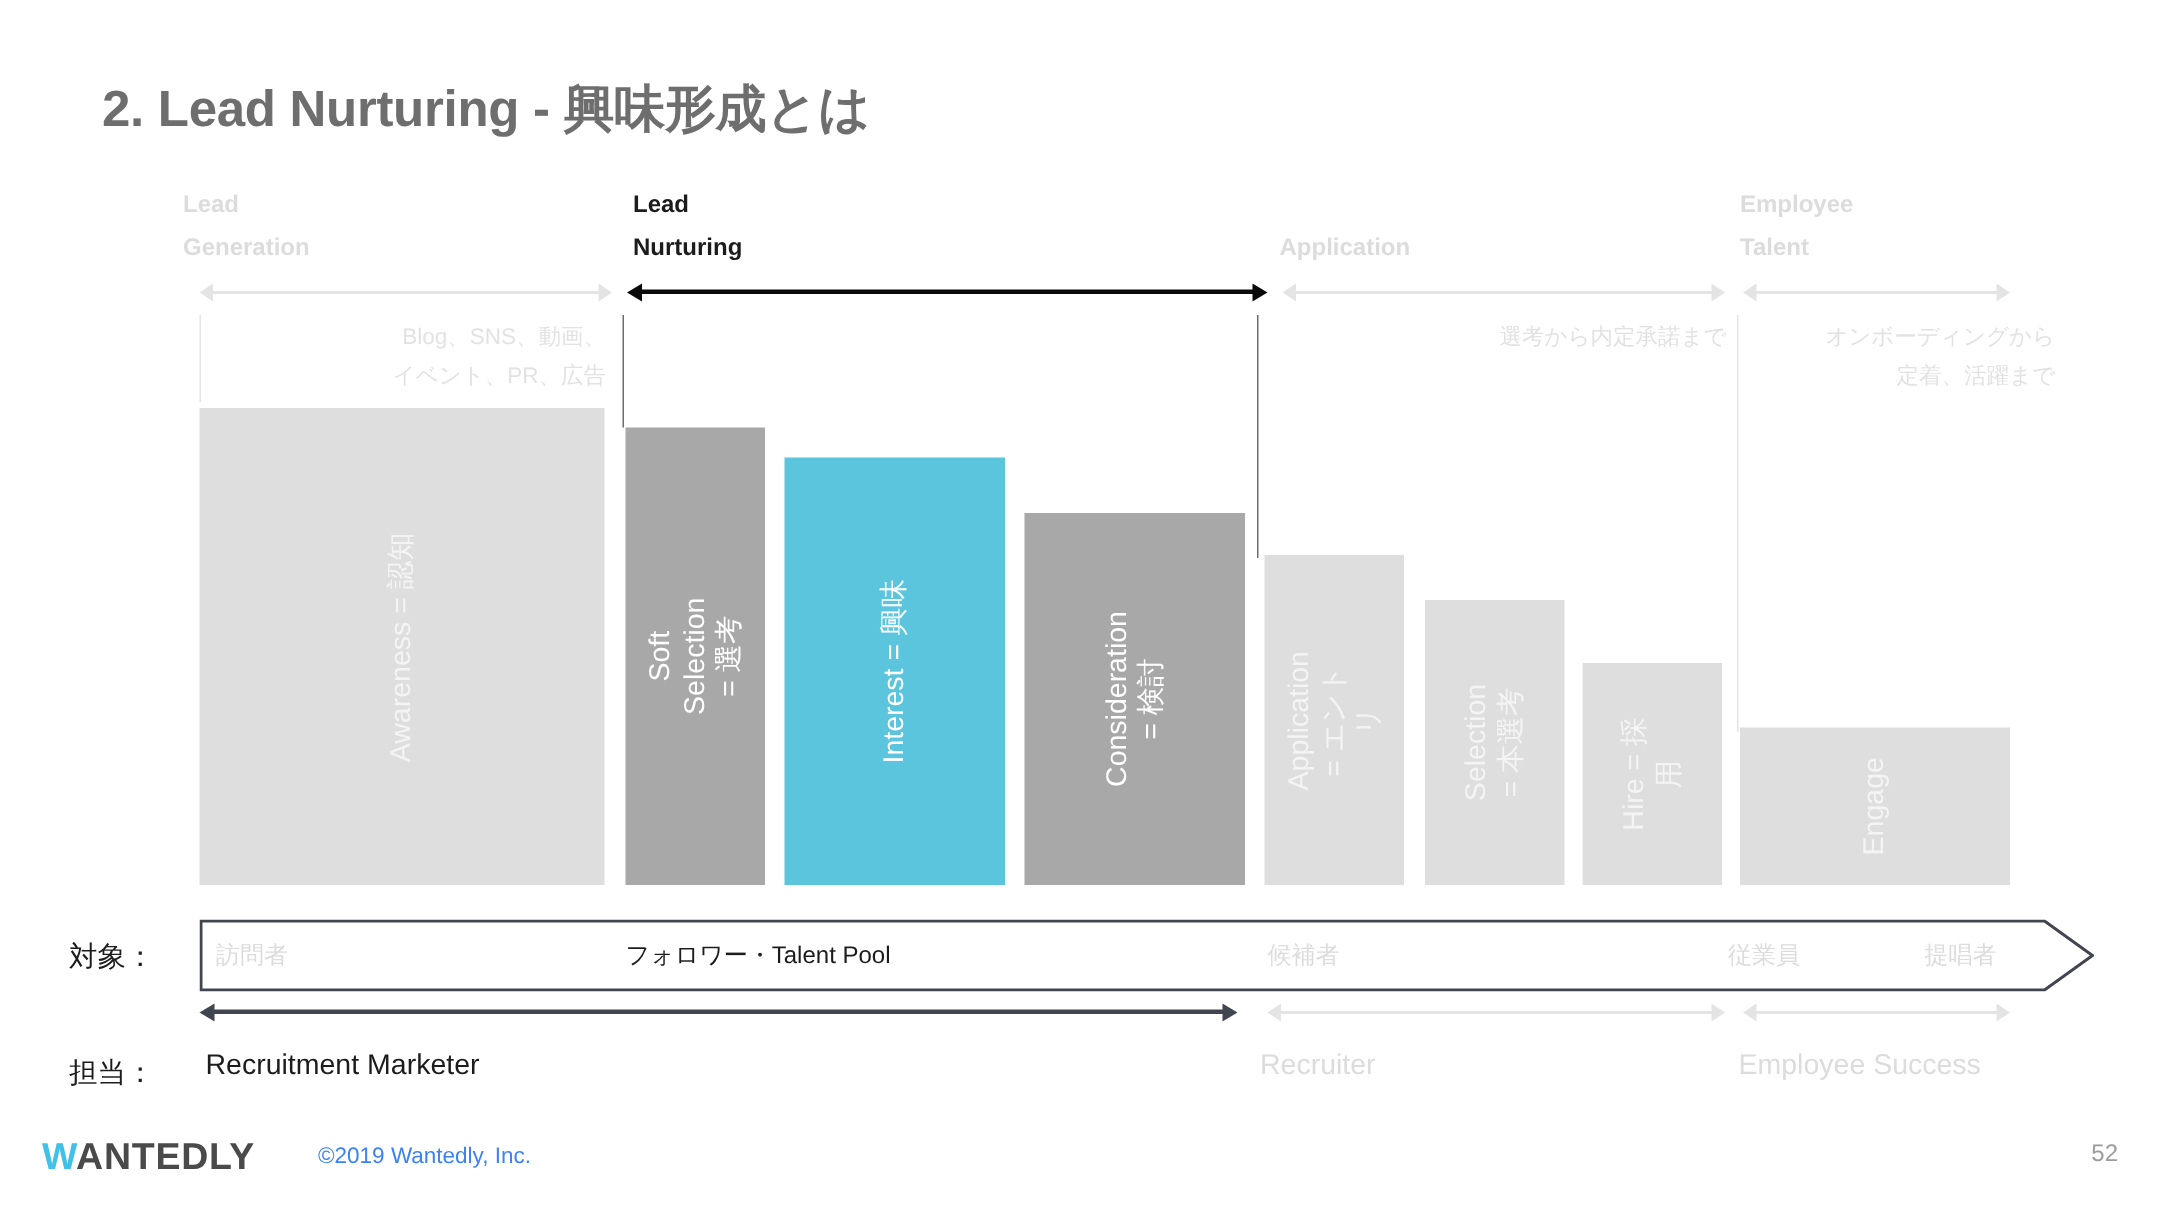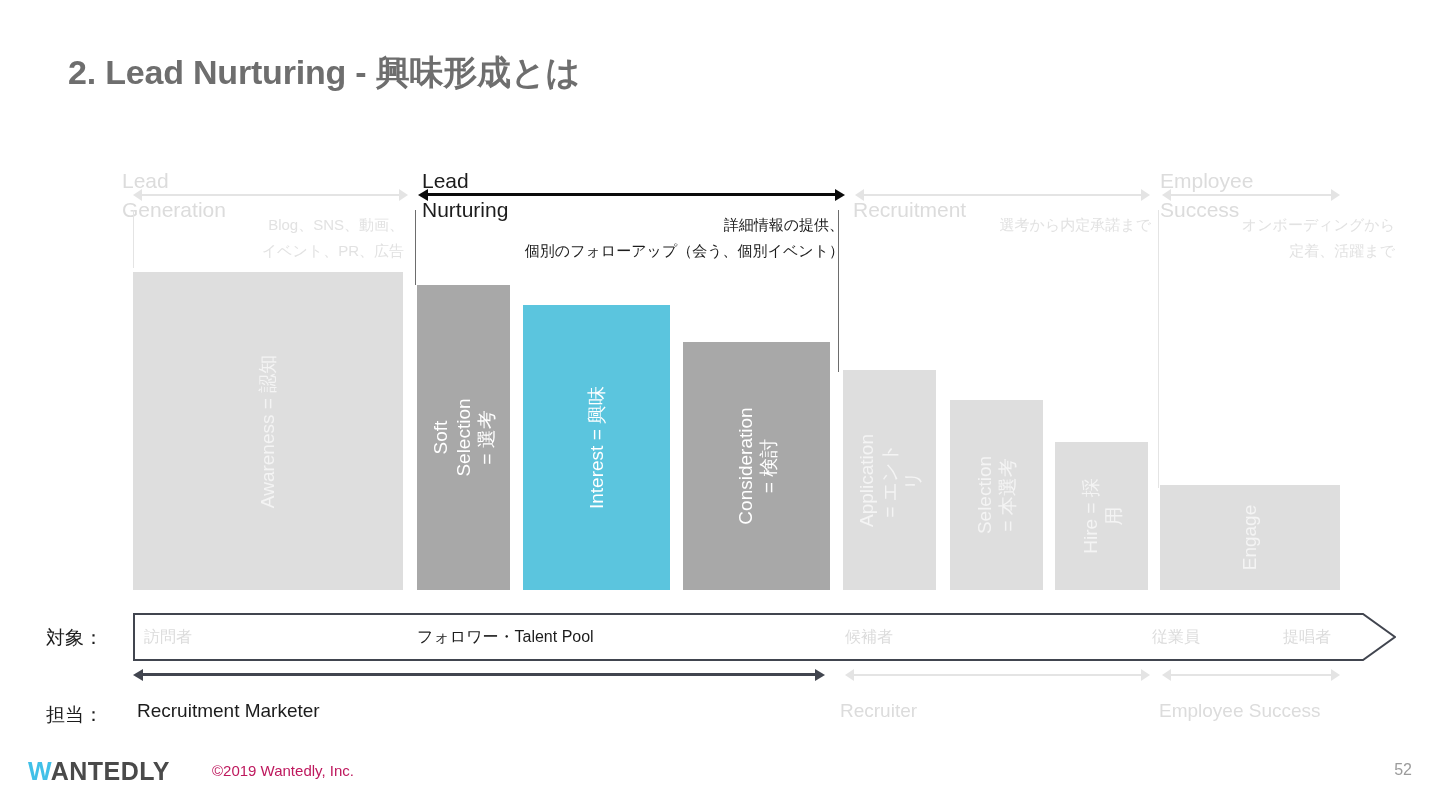--- a/index.html
+++ b/index.html
@@ -23,25 +23,24 @@
     font-size: 34px;
     font-weight: 700;
     color: #6e6e6e;
     letter-spacing: -0.2px;
     white-space: nowrap;
   }
 
   
   .phase-head {
     position: absolute;
-    font-size: 21px;
+    font-size: 16px;
     line-height: 29px;
-    font-weight: 400;
+    font-weight: 700;
     white-space: pre-line;
-    margin-top: 44px;
   }
   .phase-head.dim   { color: #dcdcdc; }
   .phase-head.dark  { color: #1c1c1c; }
 
   
   .arrow {
     position: absolute;
     height: 12px;
   }
   .arrow .shaft {
@@ -155,44 +154,44 @@
     font-weight: 700;
     letter-spacing: 0.5px;
     white-space: nowrap;
   }
   #logo .w { color: #41c0e8; }
   #logo .rest { color: #4a4a4a; }
   #copyright {
     position: absolute;
     left: 212px; top: 762px;
     font-size: 15px;
-    color: #be185d;
+    color: #3b82f6;
     white-space: nowrap;
   }
   #pageno {
     position: absolute;
     right: 28px; top: 761px;
     font-size: 16px;
     color: #9b9b9b;
   }
 </style>
 </head>
 <body>
 
 <div id="slide">
 
   <div class="title">2. Lead Nurturing - 興味形成とは</div>
 
   <div class="phase-head dim" style="left:122px; top:122px; width:270px;">Lead
 Generation</div>
   <div class="phase-head dark" style="left:422px; top:122px; width:400px;">Lead
 Nurturing</div>
-  <div class="phase-head dim" style="left:853px; top:151px; width:290px;">Recruitment</div>
+  <div class="phase-head dim" style="left:853px; top:151px; width:290px;">Application</div>
   <div class="phase-head dim" style="left:1160px; top:122px; width:250px;">Employee
-Success</div>
+Talent</div>
 
   <div class="arrow dim" style="left:133px; top:189px; width:275px;">
     <span class="head l"></span>
     <span class="shaft"></span>
     <span class="head r"></span>
   </div>
   <div class="arrow dark" style="left:418px; top:189px; width:427px;">
     <span class="head l"></span>
     <span class="shaft"></span>
     <span class="head r"></span>
@@ -208,24 +207,22 @@
     <span class="head r"></span>
   </div>
 
   <div class="vdiv dim" style="left:133px;  top:210px; height:58px;"></div>
   <div class="vdiv dark" style="left:415px;  top:210px; height:75px;"></div>
   <div class="vdiv dark" style="left:838px;  top:210px; height:162px;"></div>
   <div class="vdiv dim" style="left:1158px; top:210px; height:278px;"></div>
 
   <div class="desc dim" style="left:144px; top:212px; width:260px;">Blog、SNS、動画、
 イベント、PR、広告</div>
-  <div class="desc dark" style="left:424px; top:212px; width:420px;">詳細情報の提供、
-個別のフォローアップ（会う、個別イベント）</div>
   <div class="desc dim" style="left:851px; top:212px; width:300px;">選考から内定承諾まで</div>
-  <div class="desc dim" style="left:1170px; top:212px; width:200px;margin-left:25px;">オンボーディングから
+  <div class="desc dim" style="left:1170px; top:212px; width:200px;">オンボーディングから
 定着、活躍まで</div>
 
   <div class="bar light" style="left:133px; top:272px; width:270px; height:318px;">
     <span class="bar-label">Awareness = 認知</span>
   </div>
 
   <div class="bar mid" style="left:417px; top:285px; width:93px; height:305px;">
     <span class="bar-label">Soft Selection
 = 選考</span>
   </div>

